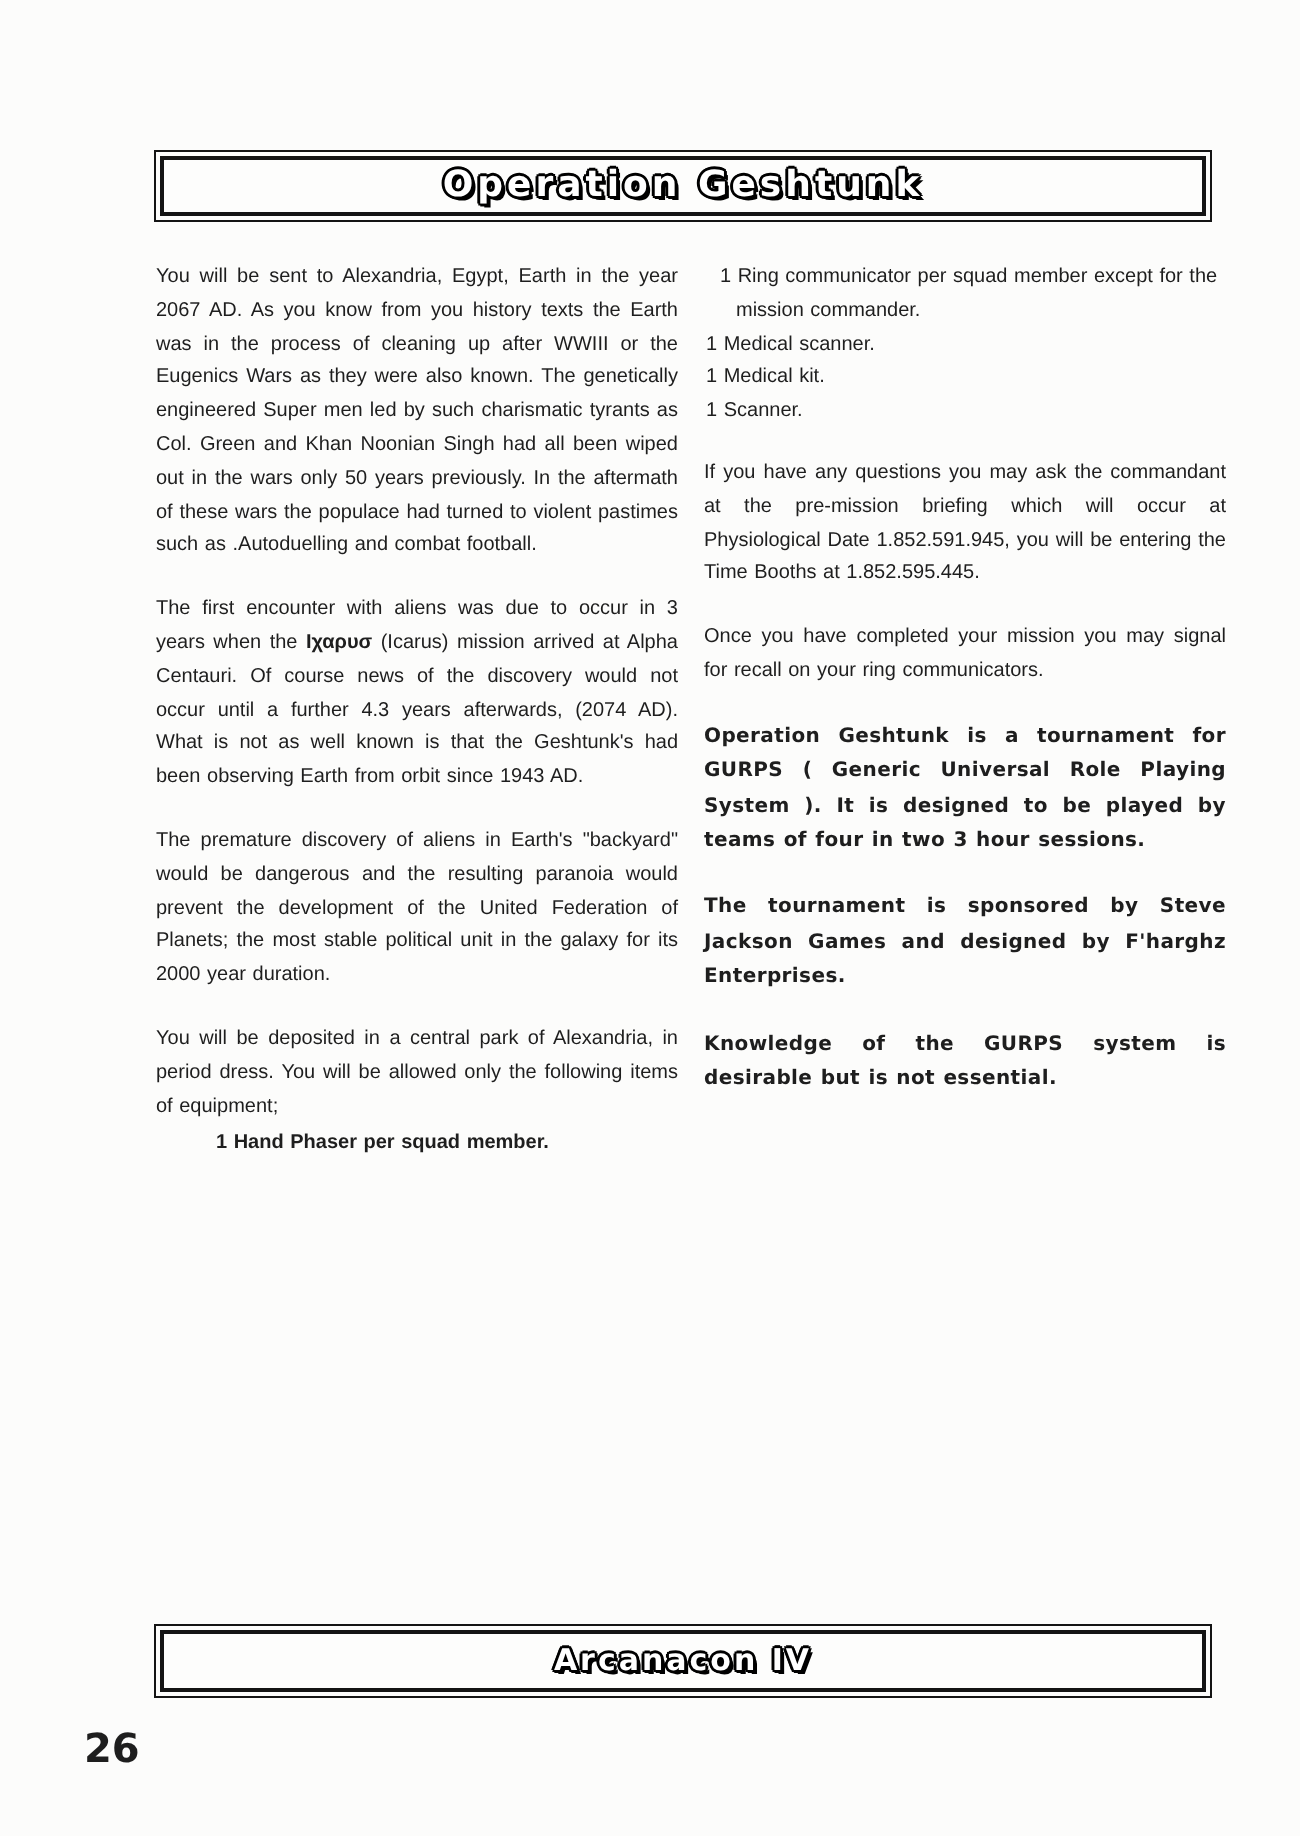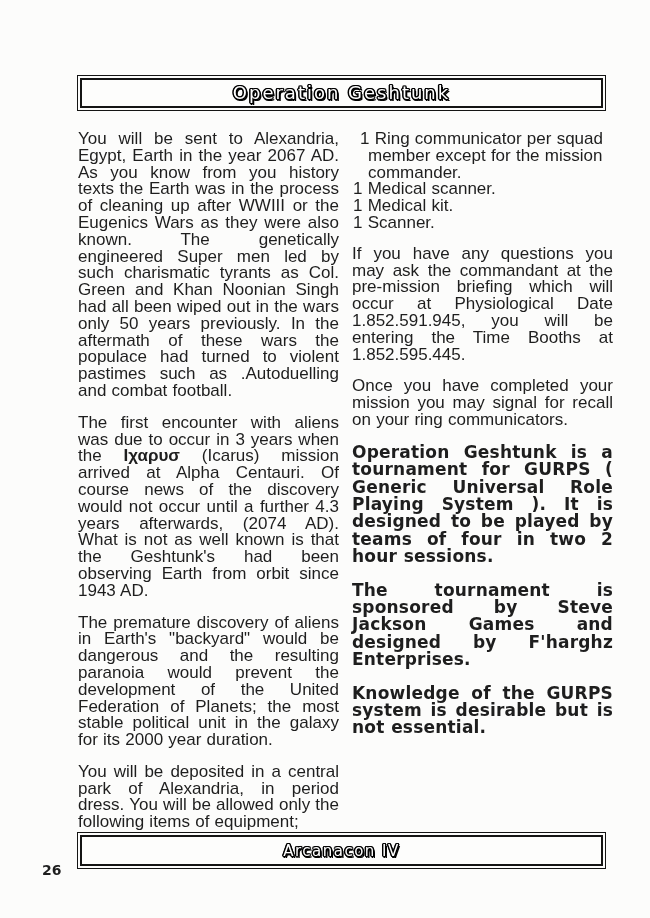--- a/index.html
+++ b/index.html
@@ -11,39 +11,39 @@
   
   .banner {
     position:absolute; left:77px; width:529px; box-sizing:border-box;
     border:1px solid #141414; padding:2px; background:#fcfcfb;
   }
   .banner-inner {
     border:2px solid #141414; text-align:center; background:#fdfdfc;
   }
   .banner-title {
     display:inline-block;
-    font-family:"DejaVu Sans", sans-serif; font-weight:400;
+    font-family:"DejaVu Sans", sans-serif; font-weight:700;
     color:#ffffff; letter-spacing:2px;
     text-shadow:
       -1px -1px 0 #000, 1px -1px 0 #000, -1px 1px 0 #000, 1px 1px 0 #000,
       -1.5px 0 0 #000, 1.5px 0 0 #000, 0 -1.5px 0 #000, 0 1.5px 0 #000,
       2px 2px 0 #000;
     text-align: center;
   }
   #top-banner    { top:75px; }
   #top-banner .banner-inner    { line-height:26px; height:26px; }
   #top-banner .banner-title    { font-size:18px; }
-  #bottom-banner { top:832px; }
+  #bottom-banner { top:812px; }
   #bottom-banner .banner-inner { line-height:27px; height:27px; }
   #bottom-banner .banner-title { font-size:15px; letter-spacing:1.5px; }
 
   
   .col {
     position:absolute; top:131px; width:261px;
-    font-size:17px; line-height:16.8px; word-spacing:0.5px;
+    font-size:10px; line-height:16.8px; word-spacing:0.5px;
   }
   .col-left  { left:78px;  }
   .col-right { left:352px; }
   p.body { margin:0 0 15px 0; text-align:justify; }
   .greek { font-weight:bold; }
   .equip-single { padding-left:30px; margin:0 0 15px 0;font-weight:bold; }
 
   ul.equip { list-style:none; margin:0 0 14px 0; padding:0; }
   ul.equip li { padding-left:14px; text-indent:-13px; margin:0; }
   ul.equip li.hang-first { padding-left:16px; text-indent:-8px; }
@@ -51,21 +51,21 @@
   .bp {
     font-family:"DejaVu Sans", sans-serif; font-weight:bold;
     line-height:17.4px; letter-spacing:0.2px;
     margin:0 0 16px 0; text-align:justify;
   }
   .bp-first { margin-top:3px; }
 
   .page-num {
     position:absolute; left:42px; top:862px;
     font-family:"DejaVu Sans", sans-serif;
-    font-weight:bold; font-size:14px;
+    font-weight:bold; font-size:20px;
   }
 </style>
 </head>
 <body>
 
 <div class="page">
 
   <div class="banner" id="top-banner">
     <div class="banner-inner">
       <span class="banner-title">Operation Geshtunk</span>
@@ -82,21 +82,21 @@
 
   <div class="col col-right">
     <ul class="equip">
       <li class="hang-first">1 Ring communicator per squad member except for the mission commander.</li>
       <li>1 Medical scanner.</li>
       <li>1 Medical kit.</li>
       <li>1 Scanner.</li>
     </ul>
     <p class="body">If you have any questions you may ask the commandant at the pre-mission briefing which will occur at Physiological Date 1.852.591.945, you will be entering the Time Booths at 1.852.595.445.</p>
     <p class="body">Once you have completed your mission you may signal for recall on your ring communicators.</p>
-    <p class="bp bp-first">Operation Geshtunk is a tournament for GURPS ( Generic Universal Role Playing System ). It is designed to be played by teams of four in two 2 hour sessions.</p>
+    <p class="bp bp-first">Operation Geshtunk is a tournament for GURPS ( Generic Universal Role Playing System ). It is designed to be played by teams of four in two 3 hour sessions.</p>
     <p class="bp">The tournament is sponsored by Steve Jackson Games and designed by F'harghz Enterprises.</p>
     <p class="bp">Knowledge of the GURPS system is desirable but is not essential.</p>
   </div>
 
   <div class="banner" id="bottom-banner">
     <div class="banner-inner">
       <span class="banner-title">Arcanacon IV</span>
     </div>
   </div>
 

